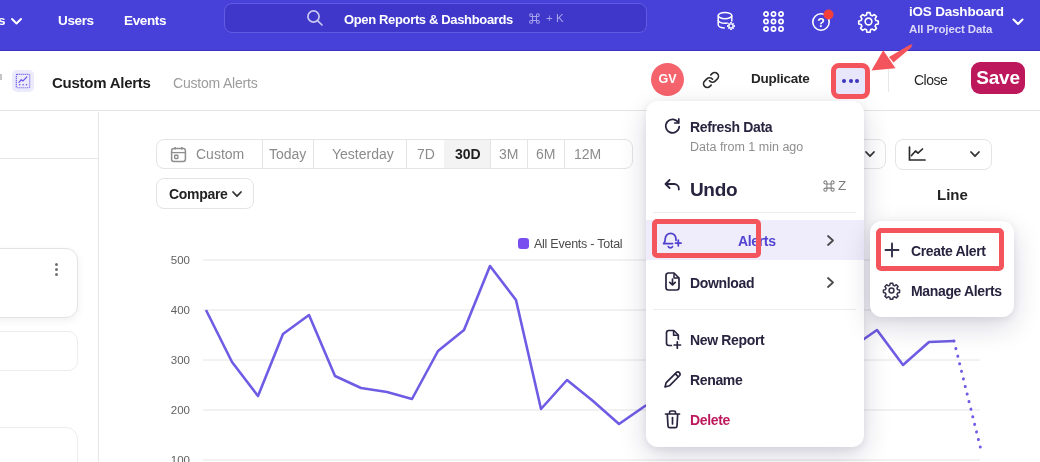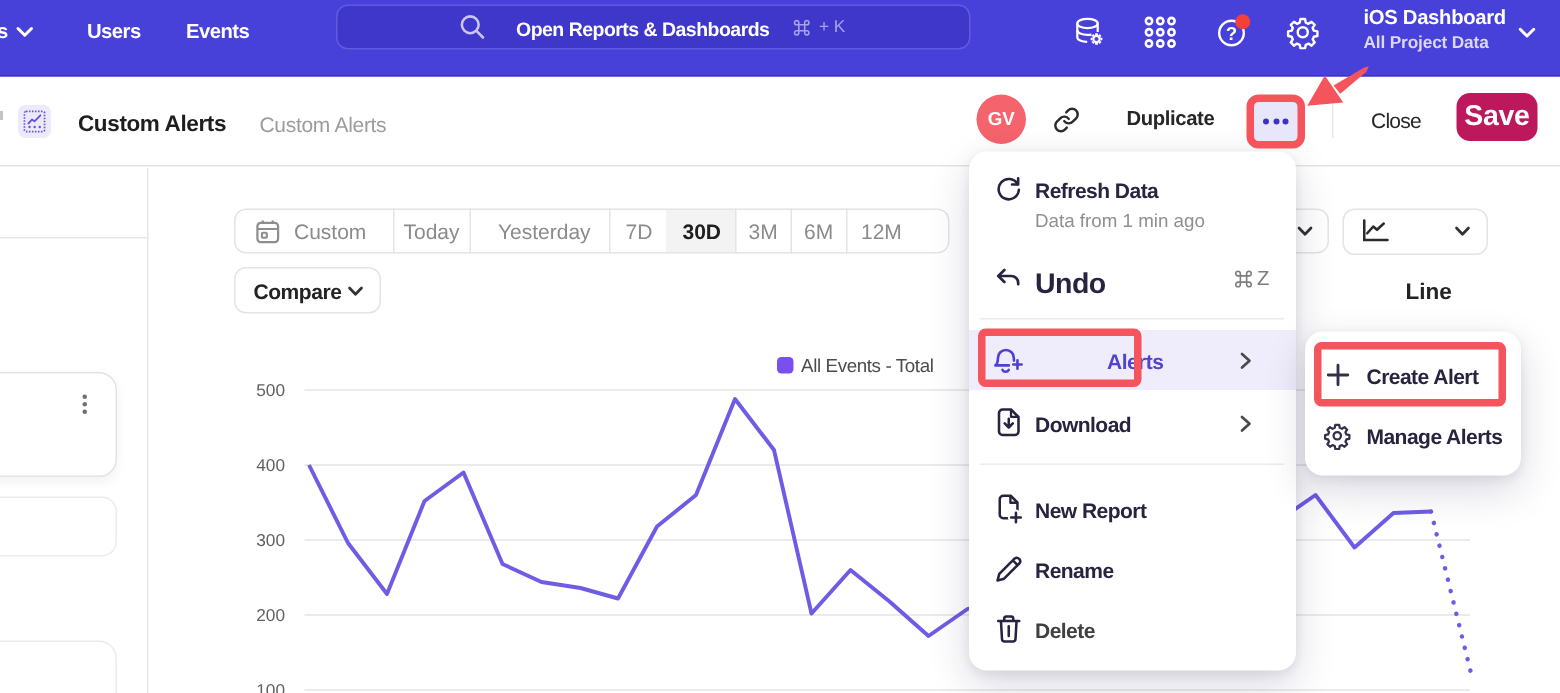--- a/index.html
+++ b/index.html
@@ -252,21 +252,21 @@
     <svg class="abs" style="left:16px;top:268px;" width="21" height="21" viewBox="0 0 21 21">
       <path d="M3 18 l1.2-4.4 L14.5 3.3 a2.3 2.3 0 0 1 3.2 3.2 L7.4 16.8 L3 18 Z" fill="none" stroke="#28233f" stroke-width="1.7" stroke-linejoin="round"></path>
       <path d="M13.2 4.6 l3.2 3.2" fill="none" stroke="#28233f" stroke-width="1.7"></path>
     </svg>
     <div class="abs" style="left:44px;top:270.5px;color:#28233f;font-size:14px;font-weight:700;letter-spacing:-.35px;">Rename</div>
 
     <svg class="abs" style="left:17px;top:308px;" width="19" height="21" viewBox="0 0 19 21">
       <path d="M2.5 5 H16.5 M6.5 5 V3.4 A1.4 1.4 0 0 1 7.9 2 H11.1 A1.4 1.4 0 0 1 12.5 3.4 V5 M4.3 5 L5 17 A1.8 1.8 0 0 0 6.8 18.7 H12.2 A1.8 1.8 0 0 0 14 17 L14.7 5" fill="none" stroke="#28233f" stroke-width="1.7" stroke-linecap="round" stroke-linejoin="round"></path>
       <path d="M9.5 8.5 V15" stroke="#28233f" stroke-width="1.7" stroke-linecap="round"></path>
     </svg>
-    <div class="abs" style="left:44px;top:310.5px;color:#404040;font-size:14px;font-weight:700;letter-spacing:-.35px;">Delete</div>
+    <div class="abs" style="left:44px;top:310.5px;color:#be185d;font-size:14px;font-weight:700;letter-spacing:-.35px;">Delete</div>
   </div>
 
   <div class="abs" style="left:652px;top:218.5px;width:109px;height:39.5px;border:5px solid #f4555c;border-radius:5px;z-index:10;"></div>
 
   <div class="abs" style="left:870px;top:221px;width:144px;height:96px;background:#fff;border-radius:12px;box-shadow:0 10px 28px rgba(25,15,65,.16),0 2px 8px rgba(25,15,65,.08);z-index:7;"></div>
   <div class="abs" style="z-index:8;left:870px;top:221px;width:144px;height:96px;padding-left:36px;">
     <svg class="abs" style="left:14px;top:21px;" width="16" height="16" viewBox="0 0 16 16">
         <path d="M8 1.5 V14.5 M1.5 8 H14.5" stroke="#33304a" stroke-width="1.9" stroke-linecap="round"></path>
       </svg>
     <div class="abs" style="left:41px;top:21.5px;color:#28233f;font-size:14px;font-weight:700;letter-spacing:-.35px;">Create Alert</div>

